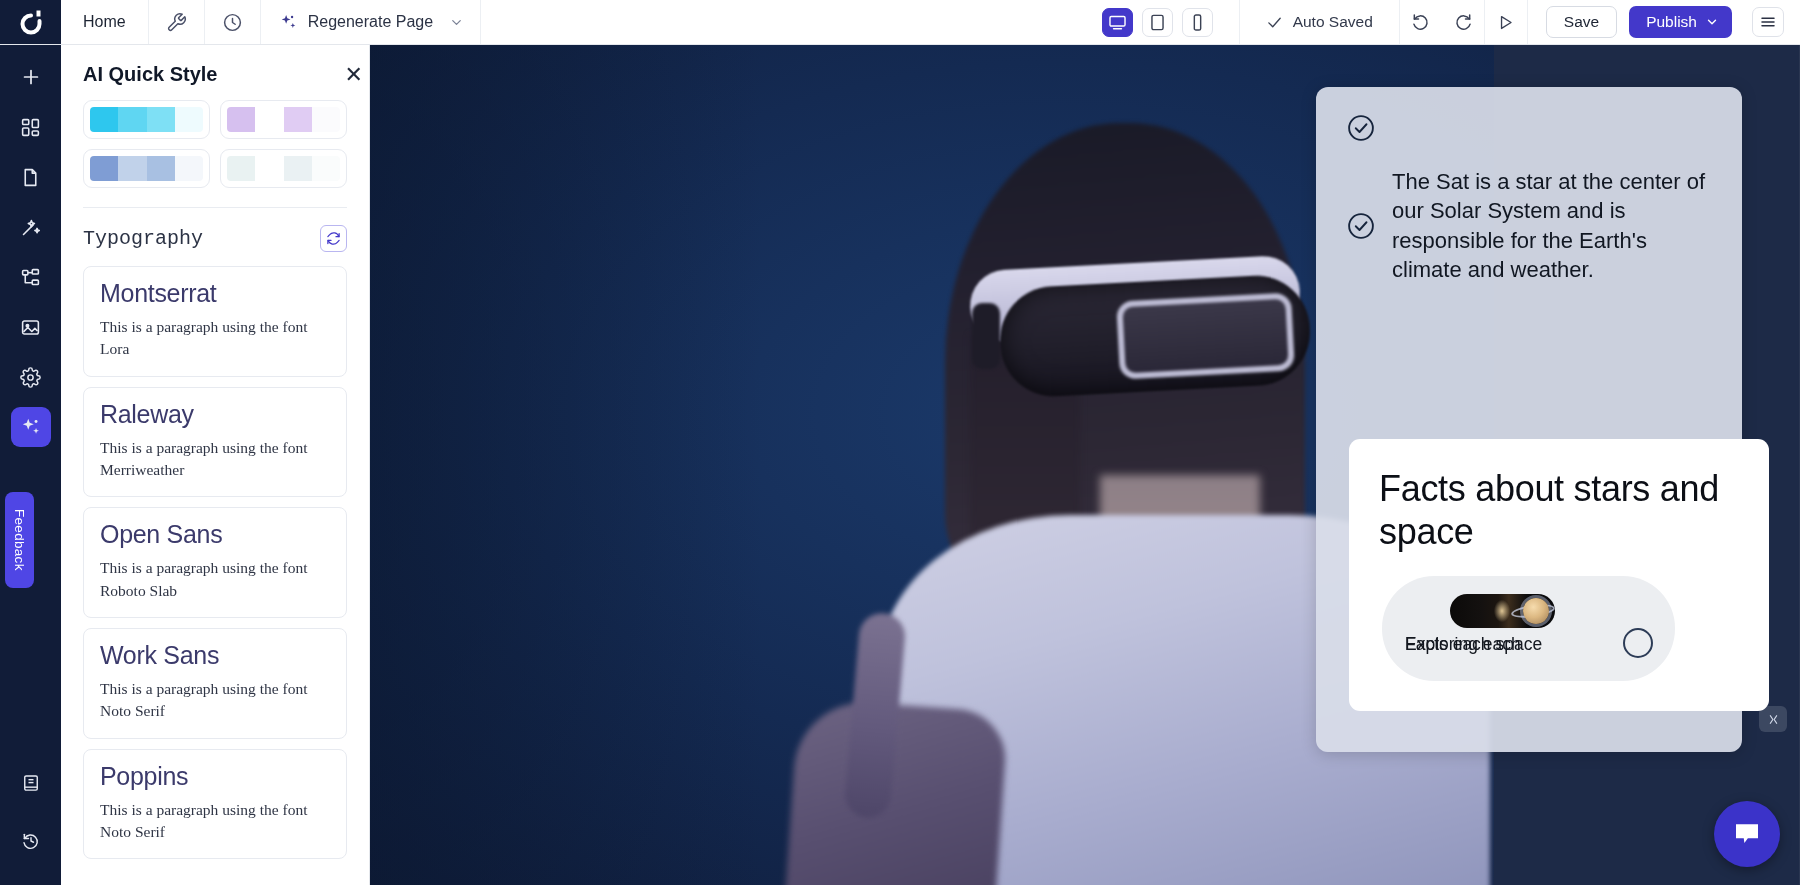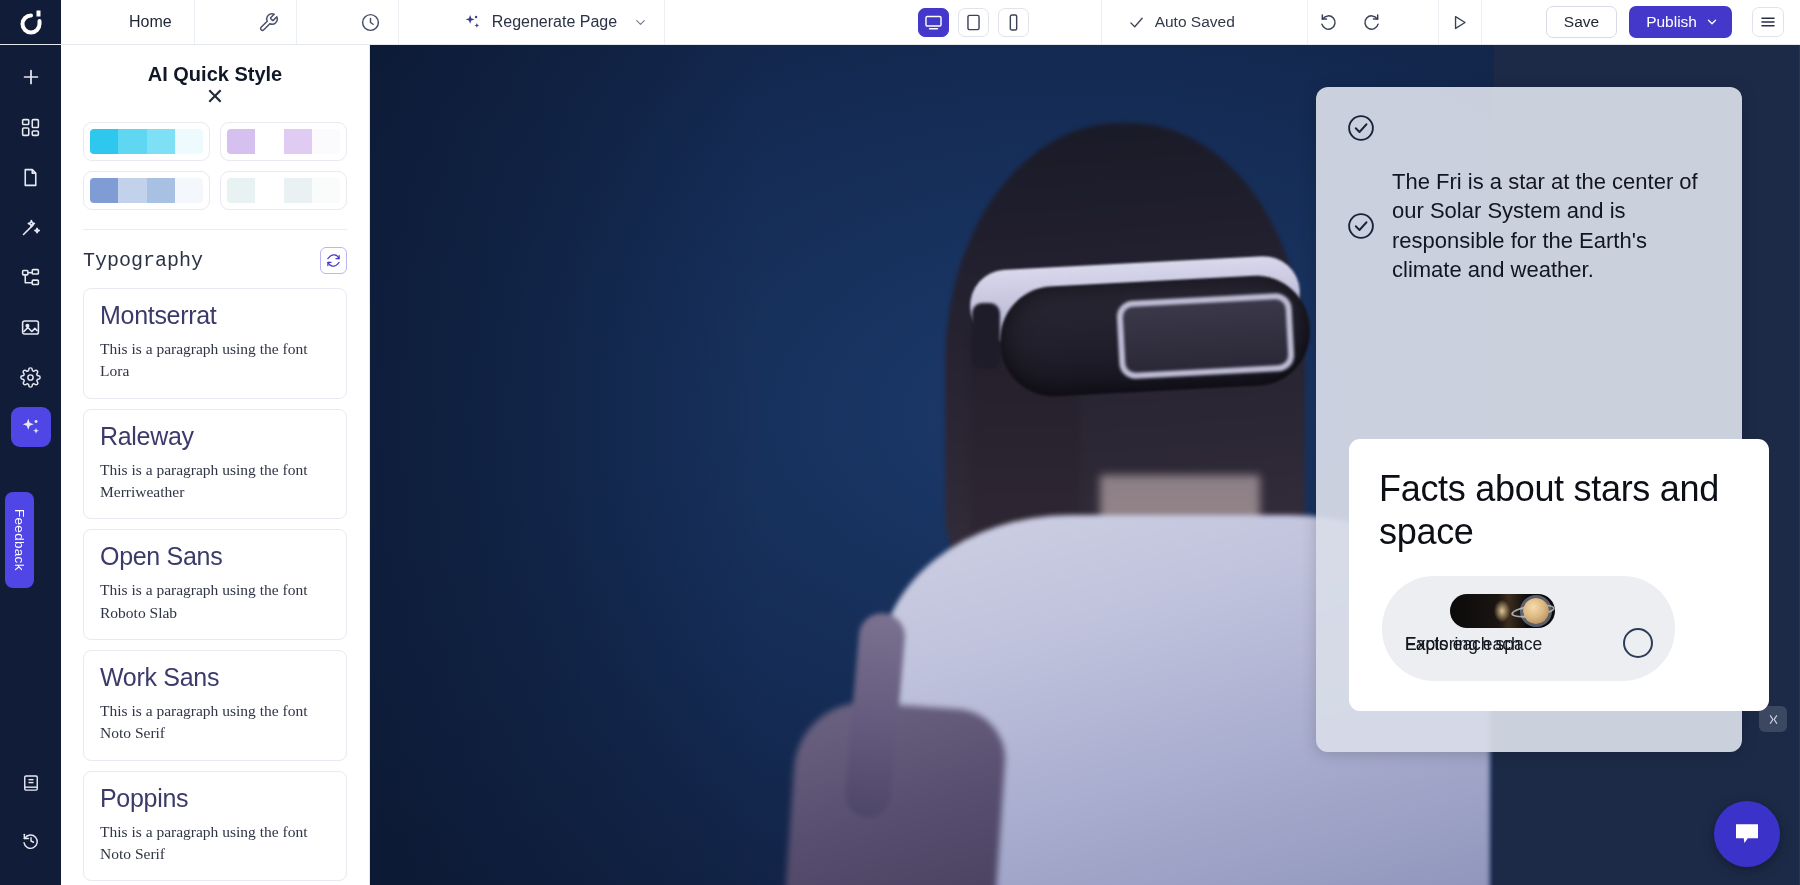--- a/index.html
+++ b/index.html
@@ -8,21 +8,21 @@
     overflow: hidden;
     font-family: "Liberation Sans", sans-serif;
     background: #ffffff;
   }
   .app { position: relative; width: 1800px; height: 885px; display: flex; flex-direction: column; }
 
   
   .topbar {
     position: relative; height: 45px; flex: 0 0 45px;
     background: #ffffff; border-bottom: 1px solid #e4e7ec;
-    display: flex; align-items: stretch; z-index: 30; gap: 46px;
+    display: flex; align-items: stretch; z-index: 30;
   }
   .brand {
     width: 61px; flex: 0 0 61px; background: #111c38;
     display: flex; align-items: center; justify-content: center;
   }
   .brand svg { display: block; }
   .tb-item {
     display: flex; align-items: center; justify-content: center;
     padding: 0 22px; height: 100%;
     border-right: 1px solid #eceff3;
@@ -99,22 +99,21 @@
   }
 
   
   .panel {
     width: 309px; flex: 0 0 309px; background: #ffffff;
     border-right: 1px solid #e4e7ec;
     display: flex; flex-direction: column; overflow: hidden; position: relative;
   }
   .panel-head {
     display: flex; align-items: center; justify-content: space-between;
-    padding: 18px 22px 14px 22px;
-    flex-direction: column;
+    padding: 18px 6px 14px 22px;
   }
   .panel-title { font-size: 20px; font-weight: 700; color: #101828; }
   .panel-close { font-size: 22px; color: #222a3a; cursor: pointer; line-height: 1; background:none;border:none;font-family:inherit; }
   .panel-scroll { flex: 1 1 auto; overflow: hidden; padding: 0 22px 0 22px; }
 
   .swatch-grid { display: grid; grid-template-columns: 1fr 1fr; gap: 10px 10px; }
   .swatch {
     border: 1px solid #e7eaf0; border-radius: 9px; background: #fff;
     padding: 6px; display: flex; height: 39px; cursor: pointer;
   }
@@ -568,21 +567,21 @@
           <svg class="fact-check" viewBox="0 0 24 24" fill="none" stroke="currentColor" stroke-width="1.5" stroke-linecap="round" stroke-linejoin="round">
             <circle cx="12" cy="12" r="9.5"></circle>
               <polyline points="7.8 12.2 10.8 15.2 16.4 9"></polyline>
           </svg>
         </div>
         <div class="fact-row">
           <svg class="fact-check" viewBox="0 0 24 24" fill="none" stroke="currentColor" stroke-width="1.5" stroke-linecap="round" stroke-linejoin="round">
             <circle cx="12" cy="12" r="9.5"></circle>
               <polyline points="7.8 12.2 10.8 15.2 16.4 9"></polyline>
           </svg>
-          <div class="fact-text">The Fri is a star at the center of our Solar System and is responsible for the Earth's climate and weather.</div>
+          <div class="fact-text">The Sat is a star at the center of our Solar System and is responsible for the Earth's climate and weather.</div>
         </div>
 
         <div class="inner-card">
           <div class="inner-title">Facts about stars and space</div>
 
           <div class="pill">
             <div class="pill-img">
               <div class="glow"></div>
               <div class="ring"></div>
               <div class="planet"></div>

